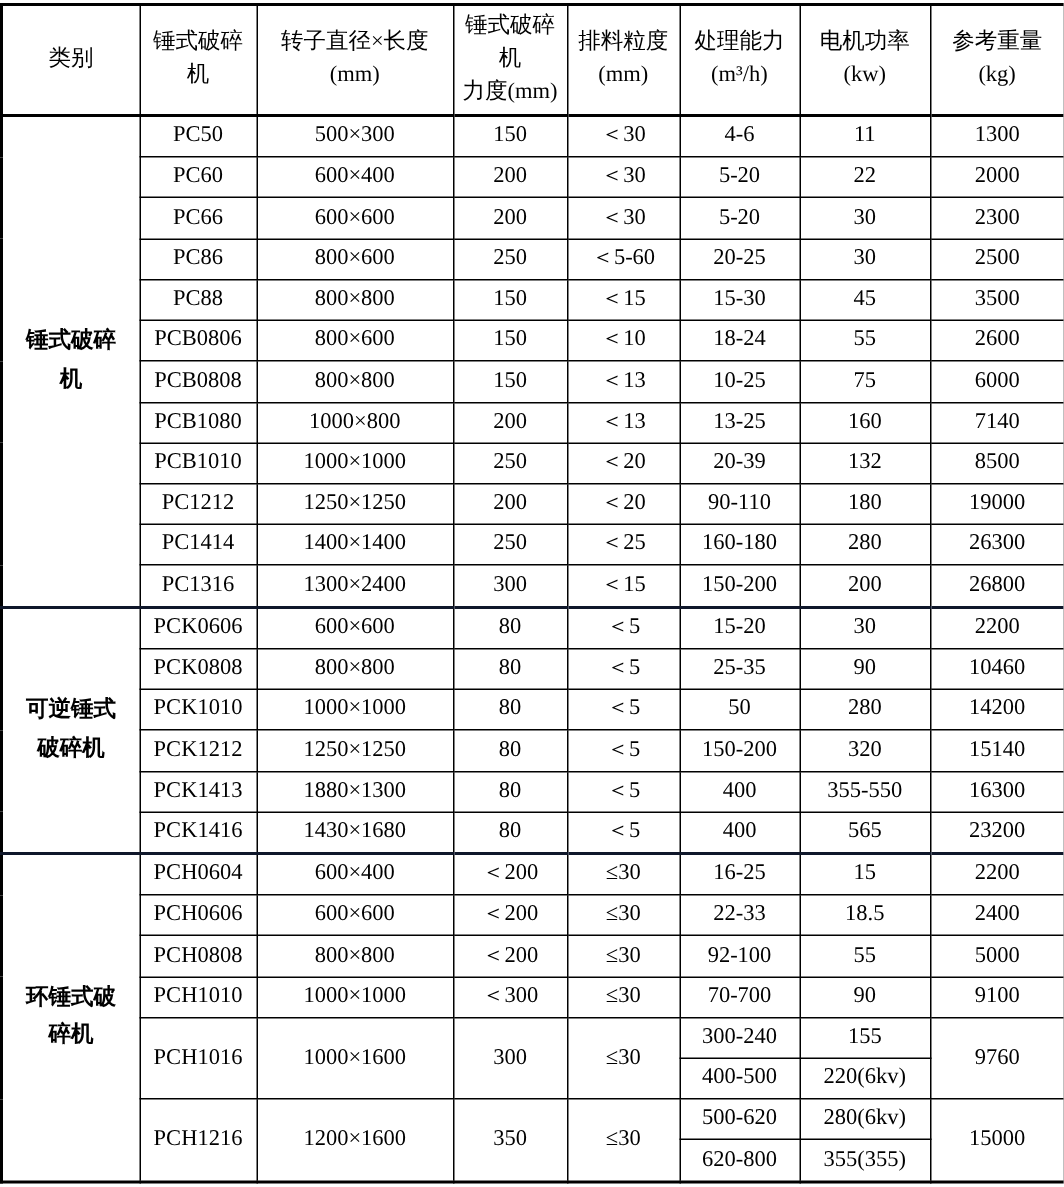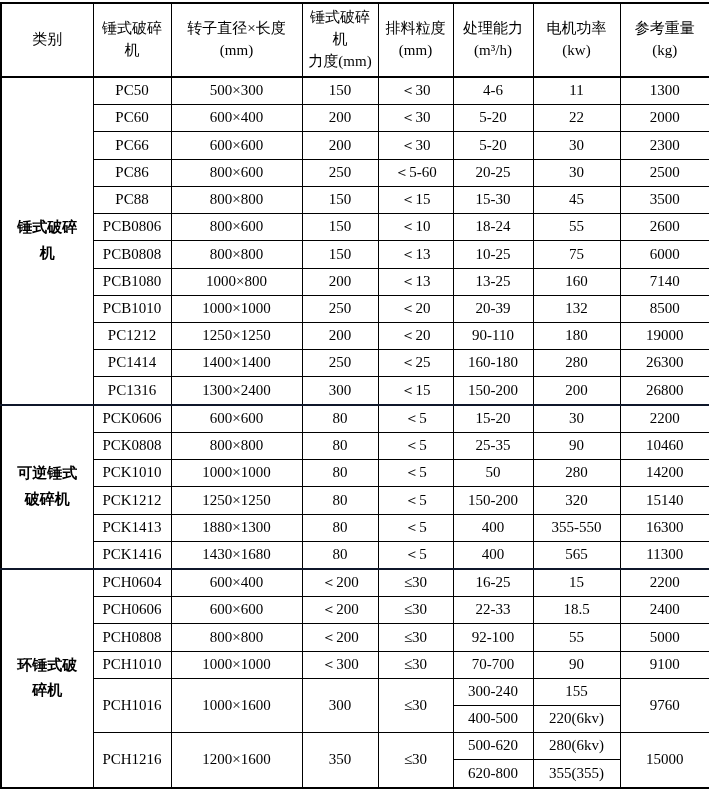--- a/index.html
+++ b/index.html
@@ -258,21 +258,21 @@
           <td>355-550</td>
           <td>16300</td>
         </tr>
         <tr>
           <td>PCK1416</td>
           <td>1430×1680</td>
           <td>80</td>
           <td>＜5</td>
           <td>400</td>
           <td>565</td>
-          <td>11300</td>
+          <td>23200</td>
         </tr>
         <tr class="group-start">
           <td rowspan="8" class="cat">环锤式破碎机</td>
           <td>PCH0604</td>
           <td>600×400</td>
           <td>＜200</td>
           <td>≤30</td>
           <td>16-25</td>
           <td>15</td>
           <td>2200</td>

